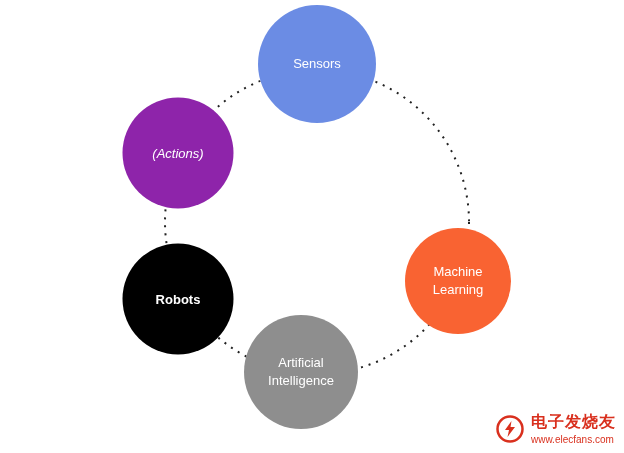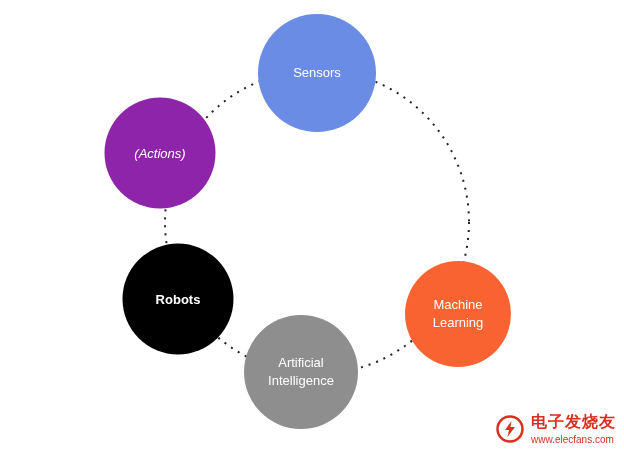--- a/index.html
+++ b/index.html
@@ -29,26 +29,26 @@
     align-items: center;
     justify-content: center;
     text-align: center;
     color: #ffffff;
     font-size: 13px;
     line-height: 1.35;
     transform: translate(-50%, -50%);
     padding: 10px;
     box-sizing: border-box;
   }
-  .node-sensors   { left: 317px; top: 73px;  width: 118px; height: 118px; }
+  .node-sensors   { left: 317px; top: 64px;  width: 118px; height: 118px; }
   .node-data      { left: 458px; top: 153px; width: 106px; height: 106px; }
-  .node-ml        { left: 458px; top: 314px; width: 106px; height: 106px; }
+  .node-ml        { left: 458px; top: 281px; width: 106px; height: 106px; }
   .node-ai        { left: 301px; top: 372px; width: 114px; height: 114px; }
   .node-robots    { left: 178px; top: 299px; width: 111px; height: 111px; }
-  .node-actions   { left: 160px; top: 153px; width: 111px; height: 111px; }
+  .node-actions   { left: 178px; top: 153px; width: 111px; height: 111px; }
   .node-actions span { font-style: italic; }
 
   .watermark {
     position: absolute;
     right: 8px;
     bottom: 8px;
     z-index: 3;
     display: flex;
     align-items: center;
     gap: 6px;

